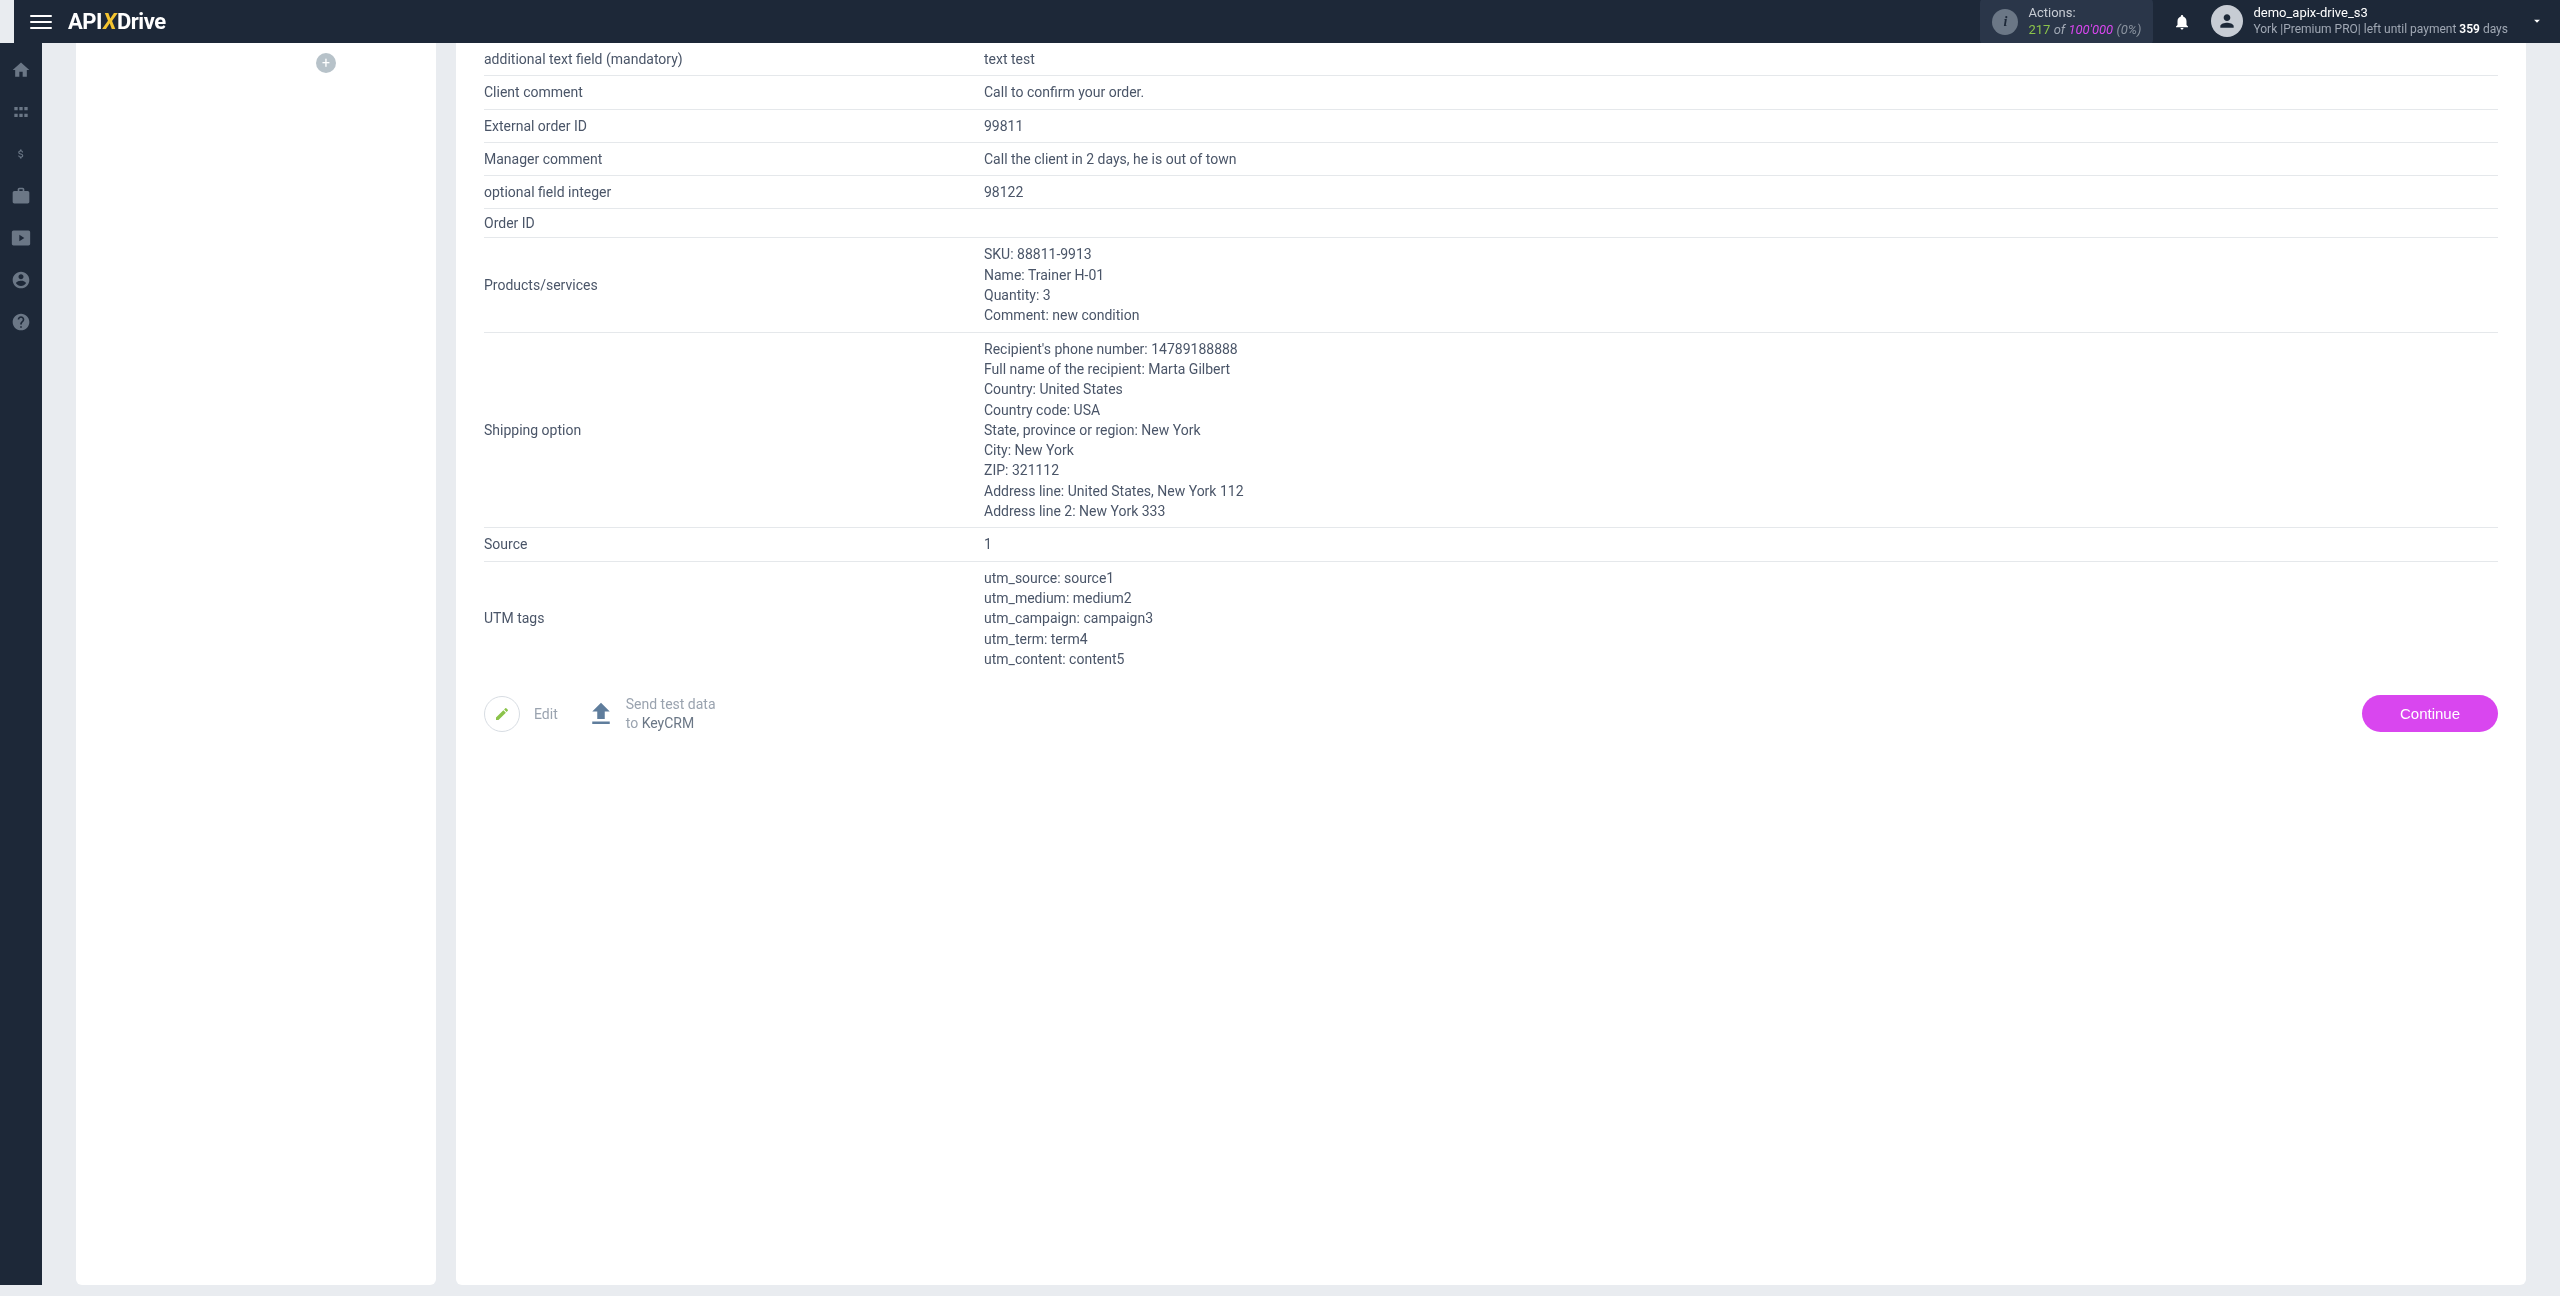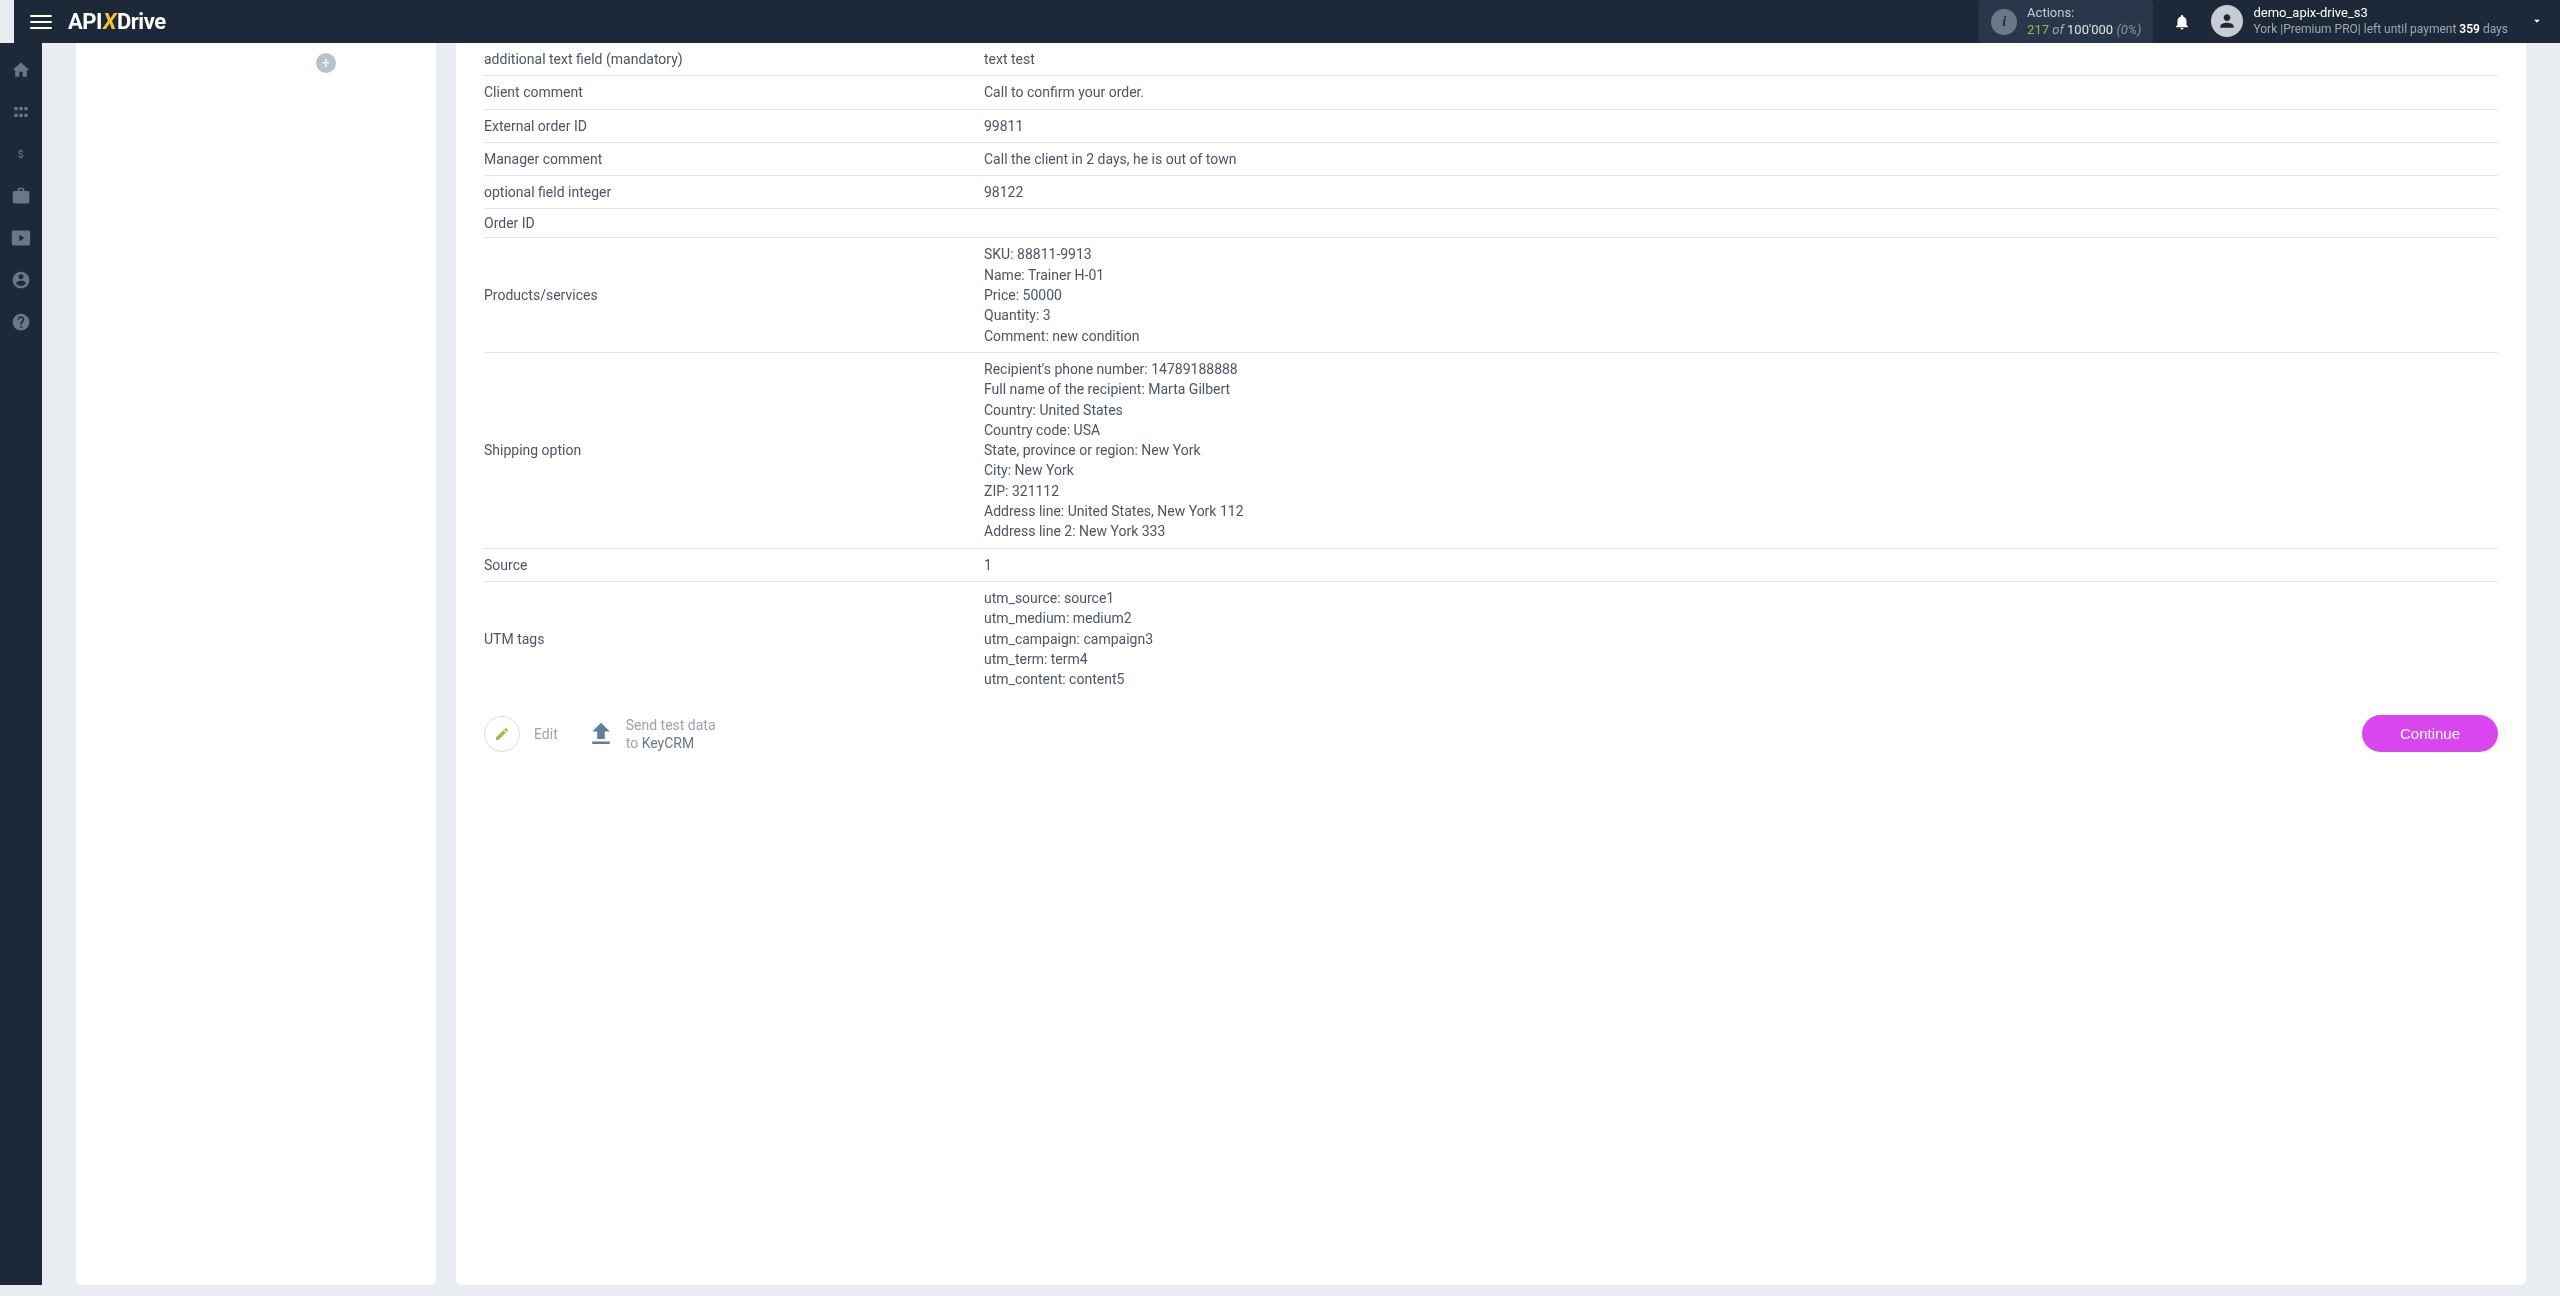--- a/index.html
+++ b/index.html
@@ -61,21 +61,21 @@
   justify-content: center;
   color: #1d2838;
   font-weight: bold;
   font-style: italic;
   font-family: serif;
 }
 .actions-text { font-size: 13px; line-height: 1.3; }
 .actions-label { color: #c7ccd4; }
 .actions-count { color: #8bc34a; }
 .actions-of { color: #a0a8b4; font-style: italic; }
-.actions-total { color: #e5e5e5; }
+.actions-total { color: #d946ef; font-style: italic; }
 .actions-pct { color: #8a939f; font-style: italic; }
 .bell-icon {
   color: #fff;
   margin-right: 20px;
   cursor: pointer;
 }
 .user-block {
   display: flex;
   align-items: center;
   gap: 10px;
@@ -347,21 +347,20 @@
           </div>
           <div class="data-row">
             <div class="data-key">Order ID</div>
             <div class="data-val"></div>
           </div>
           <div class="data-row">
             <div class="data-key">Products/services</div>
             <div class="data-val data-val-lines">
               <div>SKU: 88811-9913</div>
               <div>Name: Trainer H-01</div>
-              <div>Price: 50000</div>
               <div>Quantity: 3</div>
               <div>Comment: new condition</div>
             </div>
           </div>
           <div class="data-row">
             <div class="data-key">Shipping option</div>
             <div class="data-val data-val-lines">
               <div>Recipient's phone number: 14789188888</div>
               <div>Full name of the recipient: Marta Gilbert</div>
               <div>Country: United States</div>

